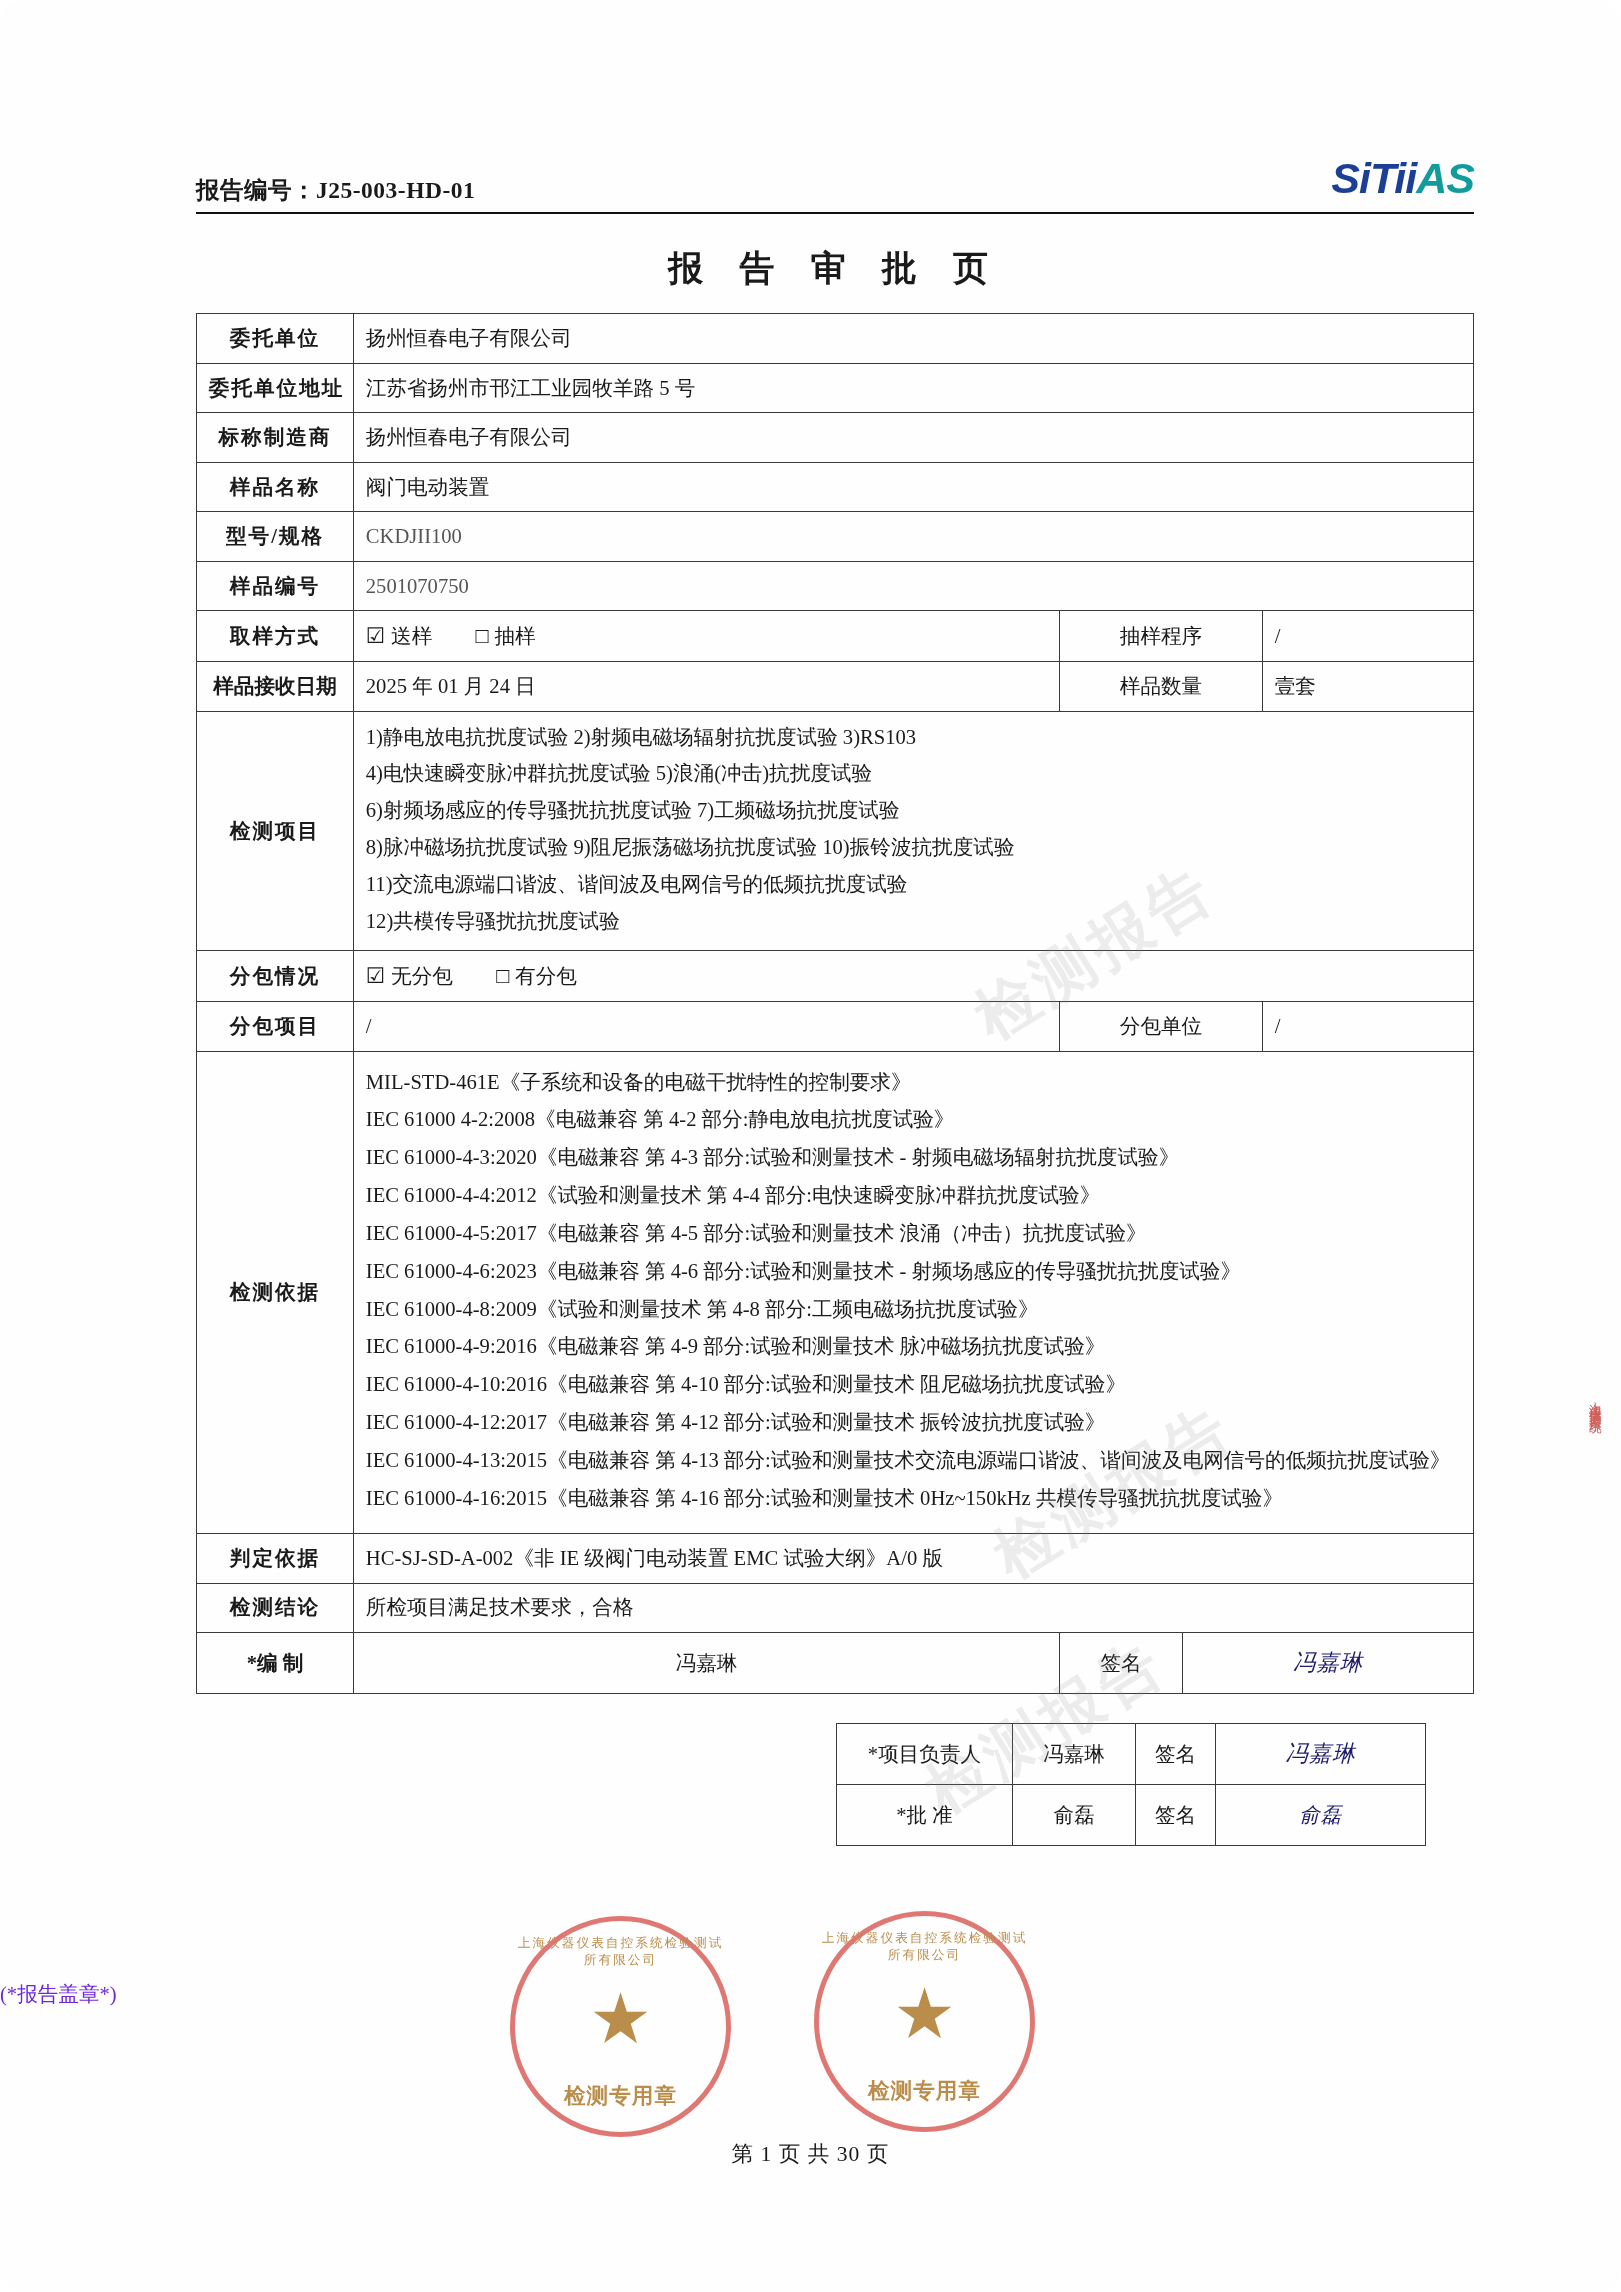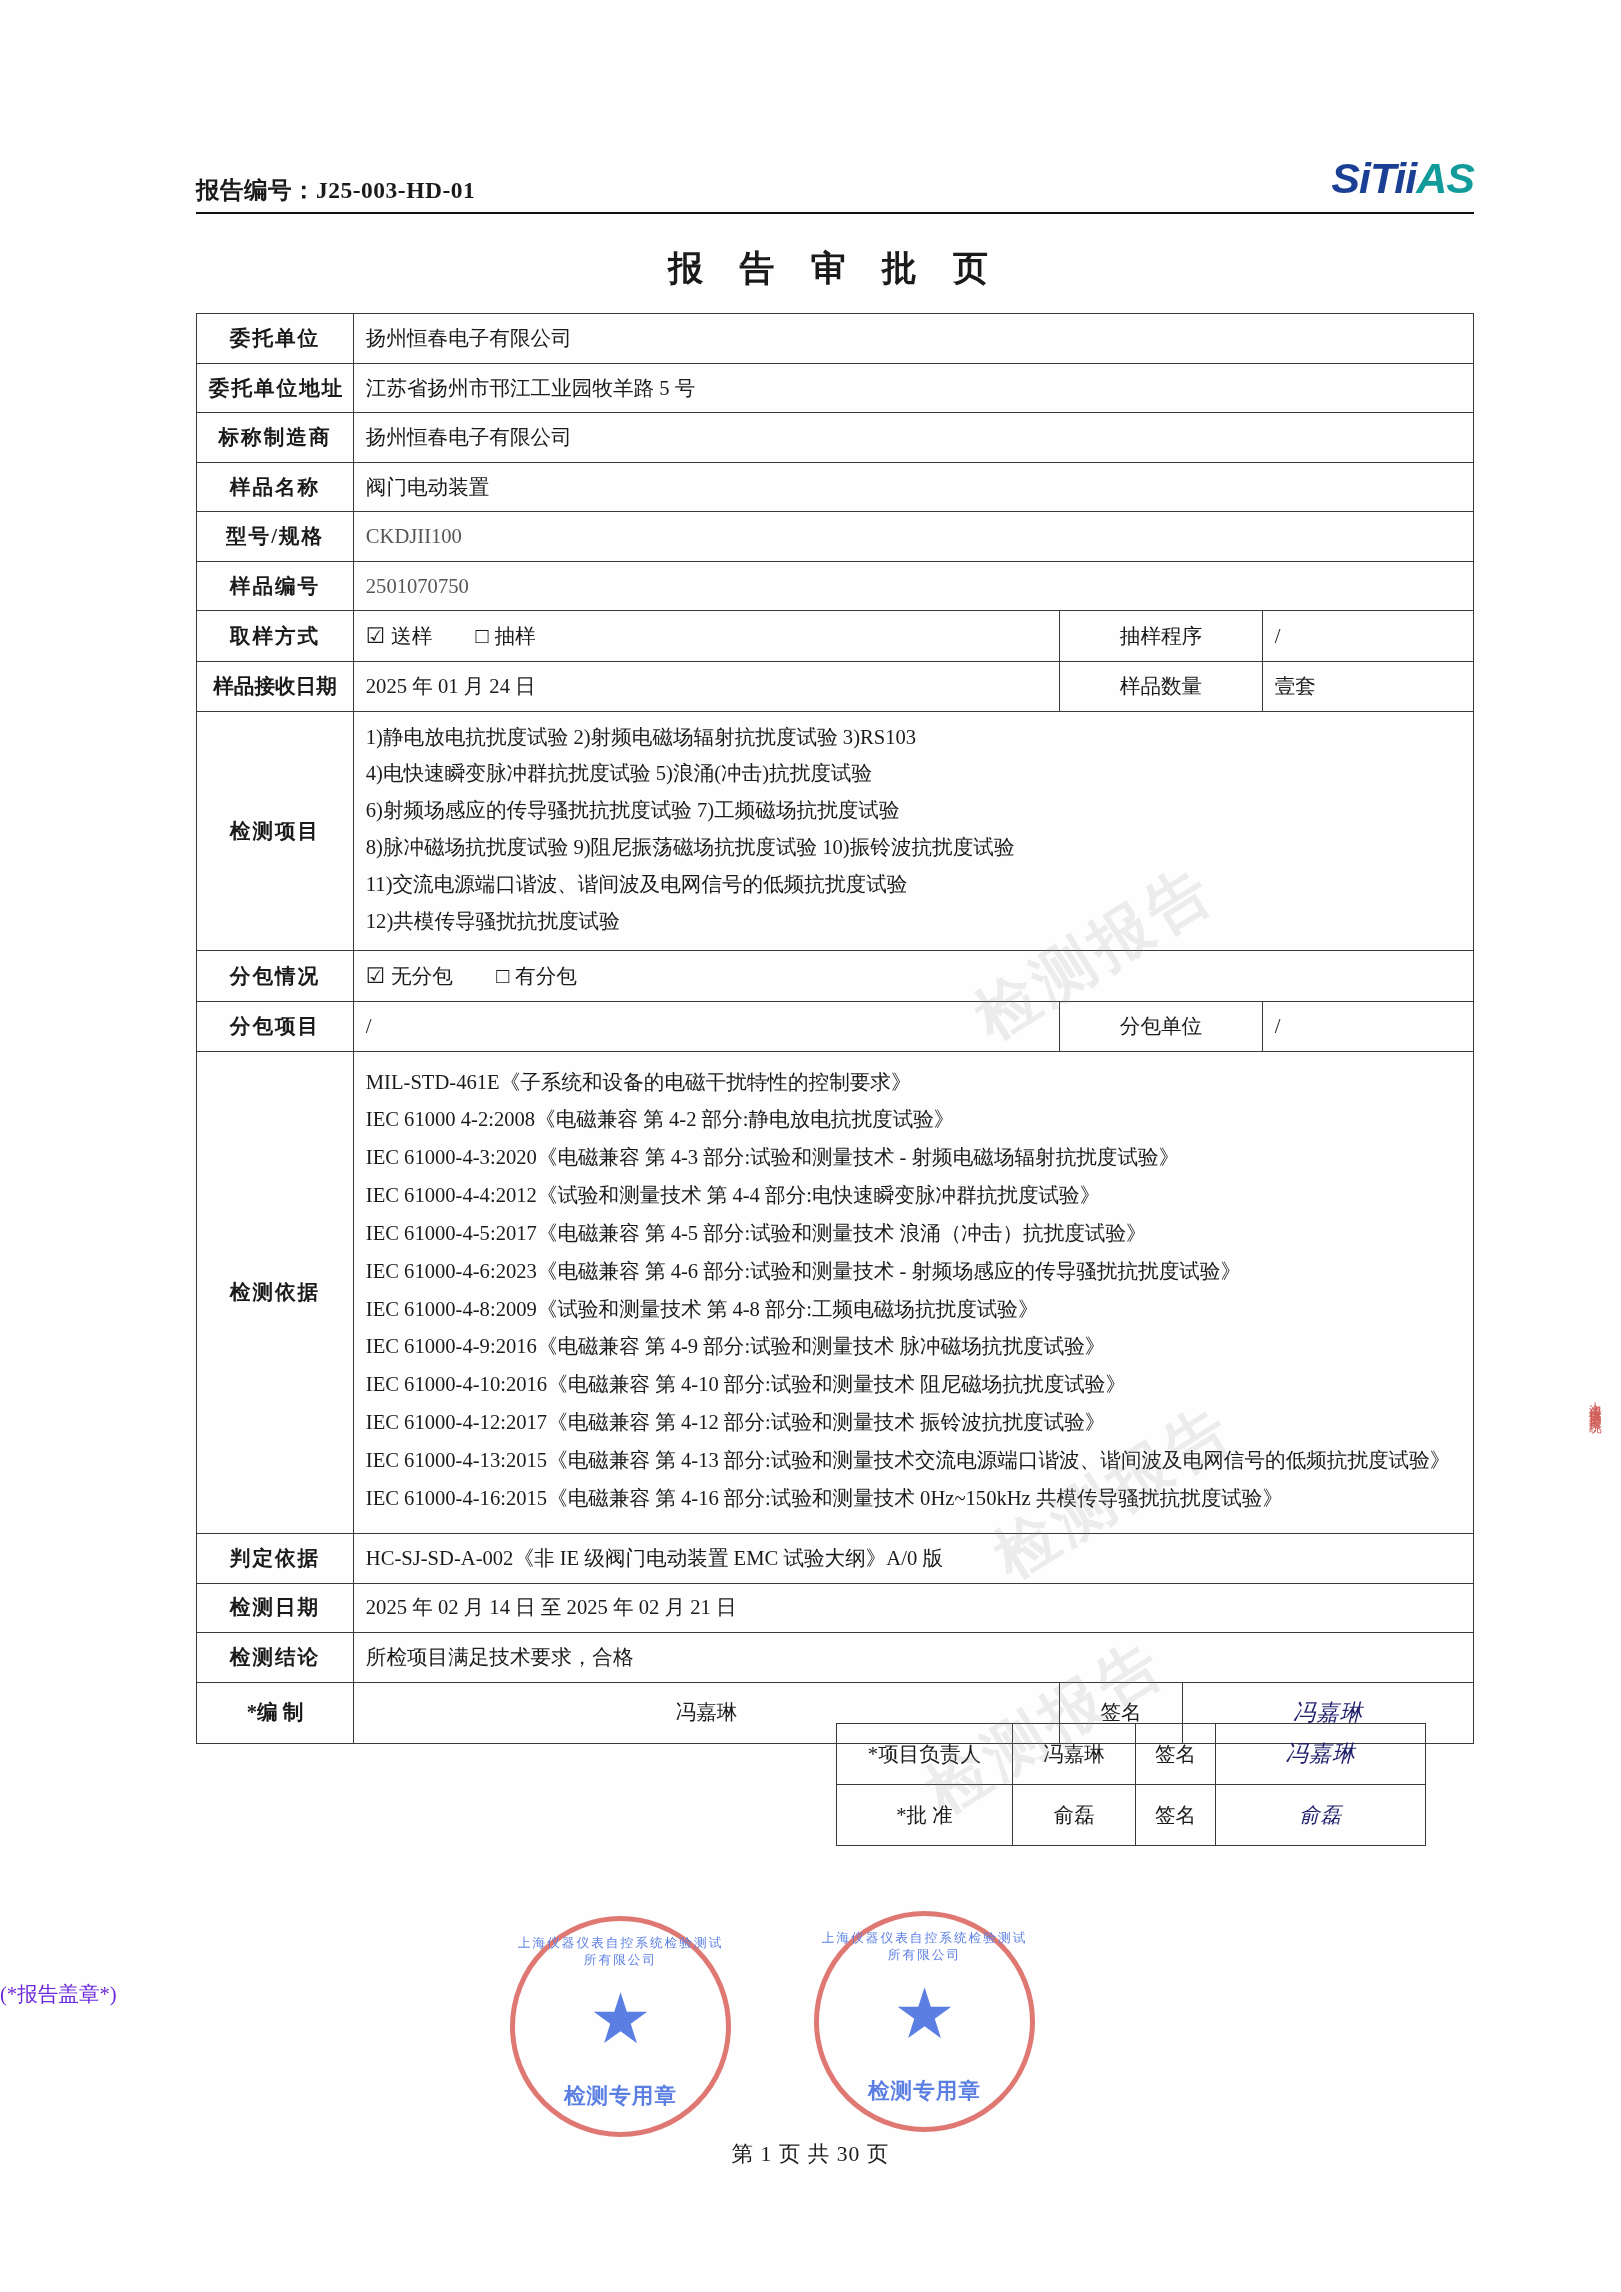--- a/index.html
+++ b/index.html
@@ -113,21 +113,21 @@
   .handwrite.small { font-size: 20.6px; }
 
   
   .stamp {
     position: absolute;
     width: 211px;
     height: 211px;
     border: 5.9px solid #d4453f;
     border-radius: 50%;
     opacity: 0.72;
-    color: #1d4ed8;
+    color: #a16207;
     pointer-events: none;
   }
   .stamp .star {
     position: absolute;
     left: 50%; top: 46%;
     transform: translate(-50%, -50%);
     font-size: 61px;
     line-height: 1;
   }
   .stamp .bottom-text {
@@ -312,24 +312,20 @@
           <p>IEC 61000-4-13:2015《电磁兼容  第 4-13 部分:试验和测量技术交流电源端口谐波、谐间波及电网信号的低频抗扰度试验》</p>
           <p>IEC 61000-4-16:2015《电磁兼容  第 4-16 部分:试验和测量技术  0Hz~150kHz 共模传导骚扰抗扰度试验》</p>
         </td>
       </tr>
 
       <tr>
         <td class="lab">判定依据</td>
         <td class="val" colspan="4">HC-SJ-SD-A-002《非 IE 级阀门电动装置 EMC 试验大纲》A/0 版</td>
       </tr>
 
-      <tr>
-        <td class="lab">检测日期</td>
-        <td class="val" colspan="4">2025 年 02 月 14 日  至 2025 年 02 月 21 日</td>
-      </tr>
 
       <tr>
         <td class="lab">检测结论</td>
         <td class="val" colspan="4">所检项目满足技术要求，合格</td>
       </tr>
 
       <tr style="height:61px">
         <td class="lab" style="letter-spacing:0">*编    制</td>
         <td class="ctr">冯嘉琳</td>
         <td class="ctr">签名</td>

